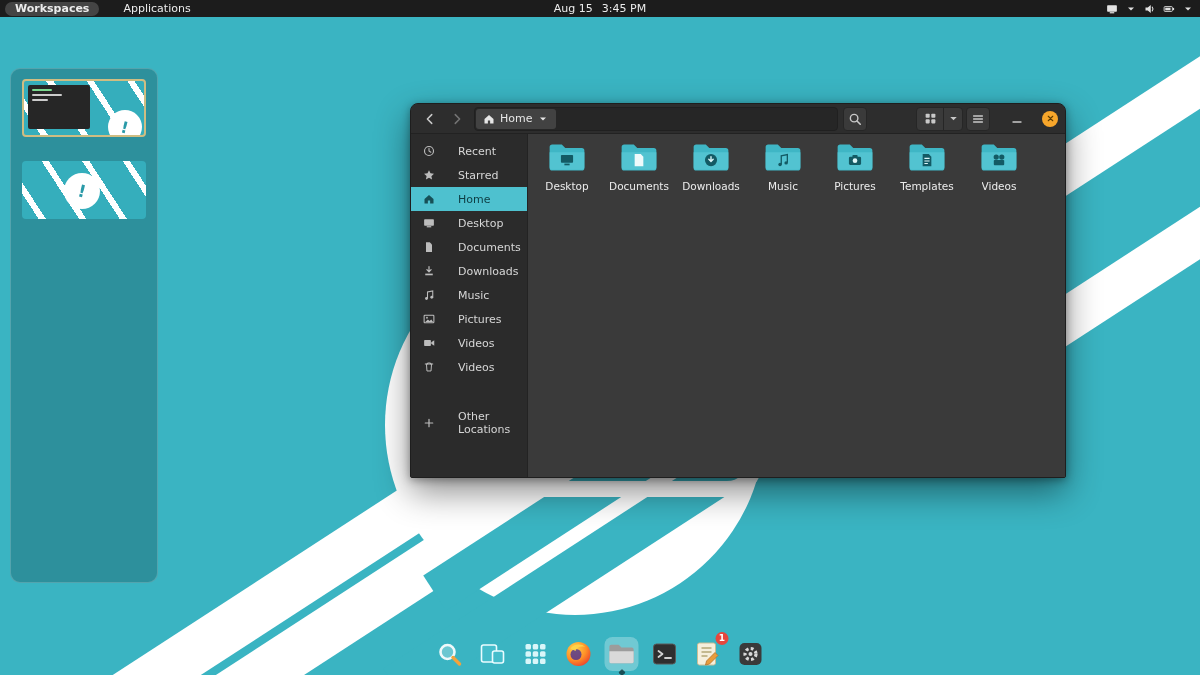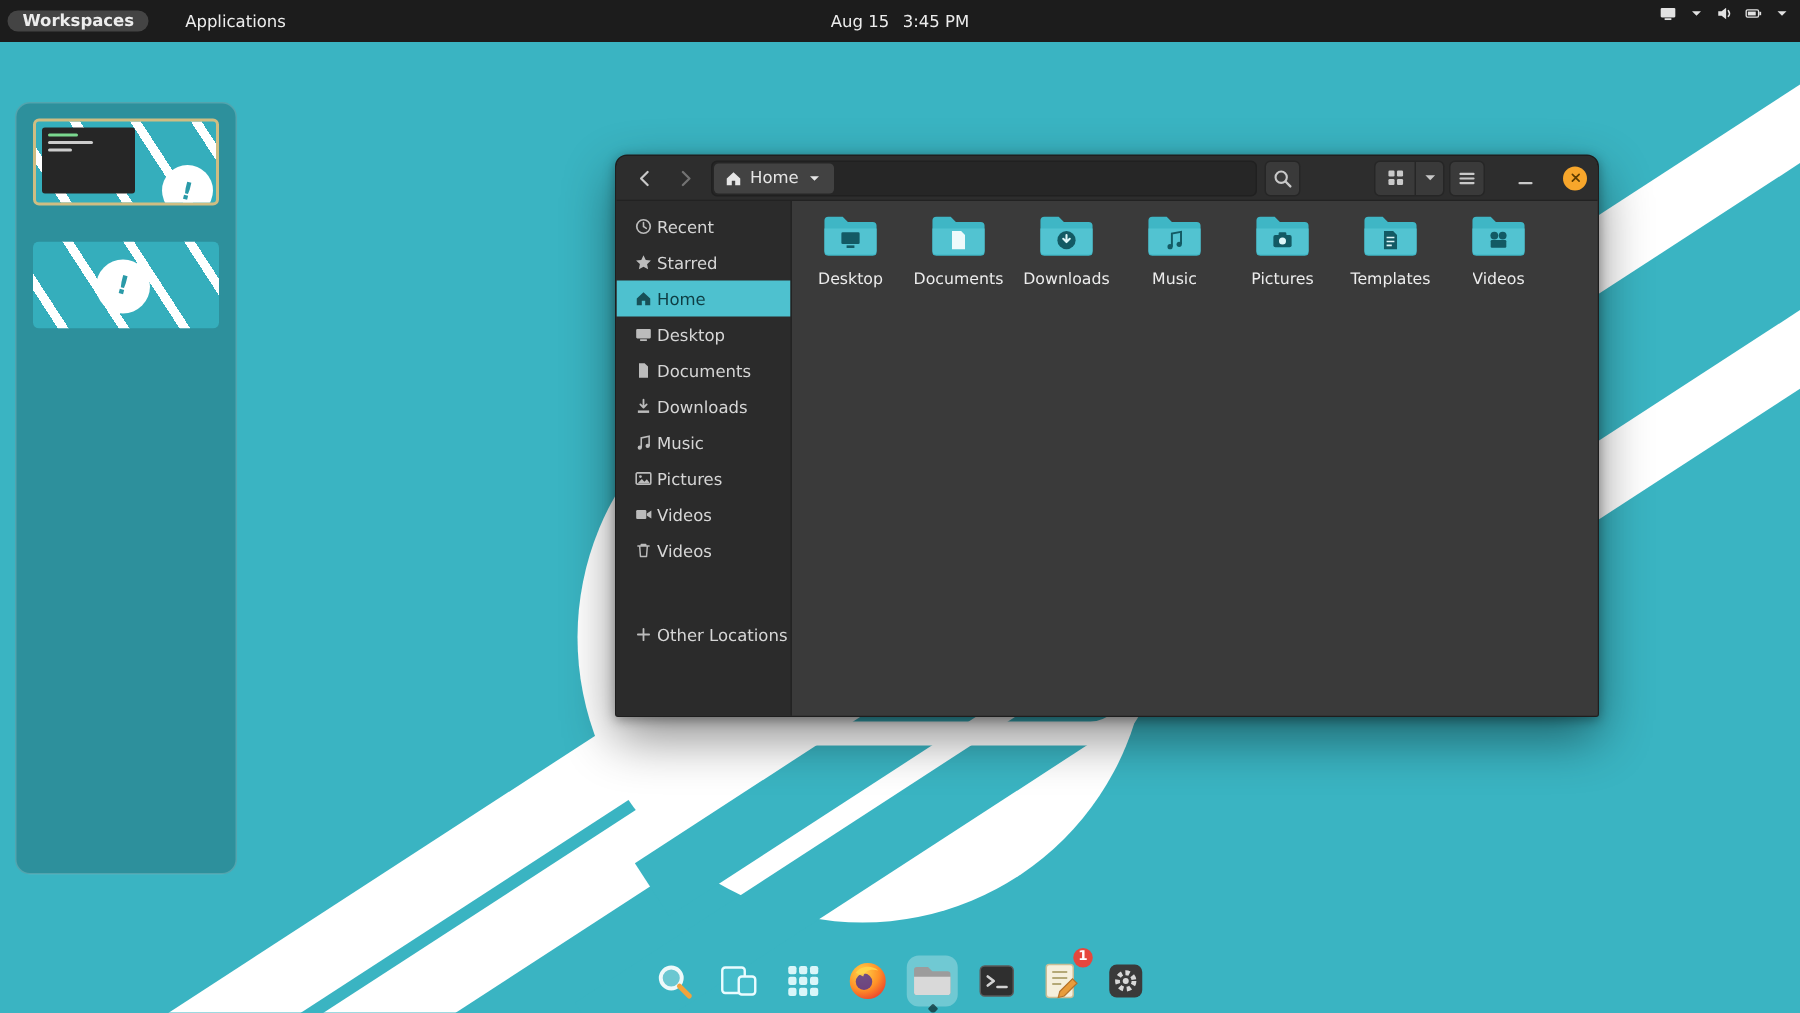--- a/index.html
+++ b/index.html
@@ -13,21 +13,21 @@
   .stripe.teal{background:#3ab4c2}
   .s1{width:760px;height:44px;left:790px;top:80px;transform:rotate(-33deg)}
   .s2{width:760px;height:44px;left:860px;top:185px;transform:rotate(-33deg)}
   .s3{width:560px;height:48px;left:40px;top:545px;transform:rotate(-33deg)}
   .s4{width:560px;height:48px;left:0px;top:638px;transform:rotate(-33deg)}
   .wp-circle{position:absolute;left:385px;top:235px;width:380px;height:380px;border-radius:50%;background:#fff}
   .s5{width:430px;height:42px;left:400px;top:455px;transform:rotate(-33deg)}
   .s6{width:430px;height:42px;left:360px;top:548px;transform:rotate(-33deg)}
   .wp-rect{position:absolute;left:487px;top:255px;width:276px;height:242px;border:16px solid #fff;border-radius:36px;box-sizing:border-box}
   
-  .topbar{position:absolute;left:0;top:0;width:1200px;height:28px;background:#1c1c1c;
+  .topbar{position:absolute;left:0;top:0;width:1200px;height:17px;background:#1c1c1c;
     display:flex;align-items:center;color:#ececec;font-size:11px;z-index:60}
   .tb-pill{margin-left:5px;padding:0 10px;height:14px;line-height:14px;border-radius:8px;
     background:rgba(255,255,255,.18);font-weight:bold}
   .tb-apps{margin-left:24px;font-weight:normal}
   .tb-clock{position:absolute;left:50%;transform:translateX(-50%);display:flex;gap:9px;font-weight:normal}
   .tray{position:absolute;right:6px;top:0;height:17px;display:flex;align-items:center;gap:7px}
   .tray-ic{display:flex;align-items:center}
   .tray-ic svg{width:12px;height:12px;color:#e2e2e2}
   
   .ws-panel{position:absolute;left:10px;top:68px;width:148px;height:515px;border-radius:10px;
@@ -71,21 +71,21 @@
   .view-split .seg.main{width:26px}
   .view-split .seg.caret{width:18px;border-left:1px solid #262626}
   .view-split svg{width:13px;height:13px}
   .winctl-min{margin-left:12px}
   .close-btn{width:16px;height:16px;border-radius:50%;background:#f7a62b;display:flex;align-items:center;
     justify-content:center;margin-left:10px;flex:none}
   .close-btn svg{width:9px;height:9px;color:#5d3c00}
   
   .sidebar{position:absolute;left:0;top:30px;bottom:0;width:117px;background:#2b2b2b;
     border-right:1px solid #232323;box-sizing:border-box;padding-top:5px;font-size:11px;color:#d6d6d6;overflow:hidden}
-  .side-item{height:24px;display:flex;align-items:center;gap:3px;padding-left:12px;box-sizing:border-box}
+  .side-item{height:24px;display:flex;align-items:center;gap:23px;padding-left:12px;box-sizing:border-box}
   .side-item .si-icon{width:12px;height:12px;display:flex;opacity:.85}
   .side-item .si-icon svg{width:12px;height:12px}
   .side-item.selected{background:#4ec1cf;color:#0e3d43}
   .side-item.other{margin-top:32px}
   
   .content{position:absolute;left:117px;right:0;top:30px;bottom:0;background:#3a3a3a;
     box-sizing:border-box;padding:7px 0 0 3px;display:flex;flex-wrap:wrap;align-content:flex-start}
   .file{width:72px;height:62px;display:flex;flex-direction:column;align-items:center;justify-content:flex-start;margin-bottom:8px}
   .file svg{width:40px;height:33px}
   .file .fname{font-size:10.5px;color:#ececec;margin-top:2px;max-width:70px;text-align:center;white-space:nowrap;overflow:hidden}

